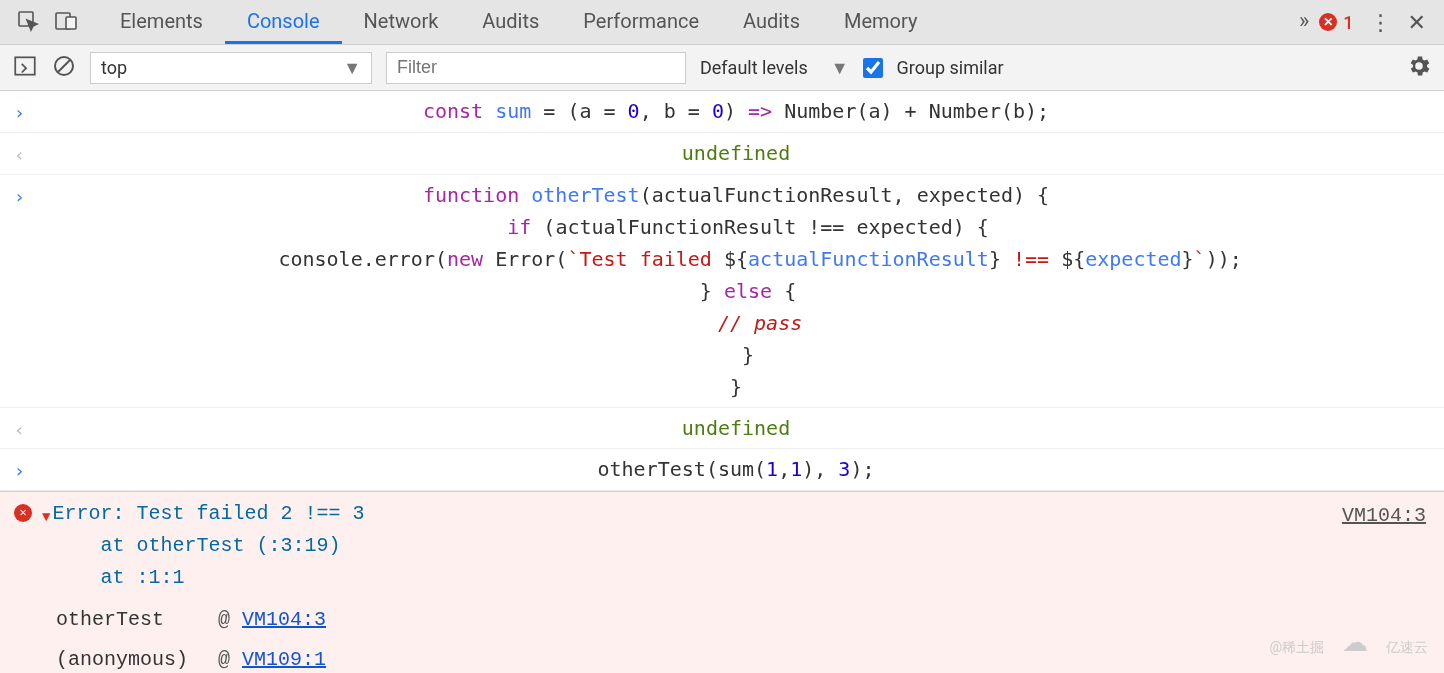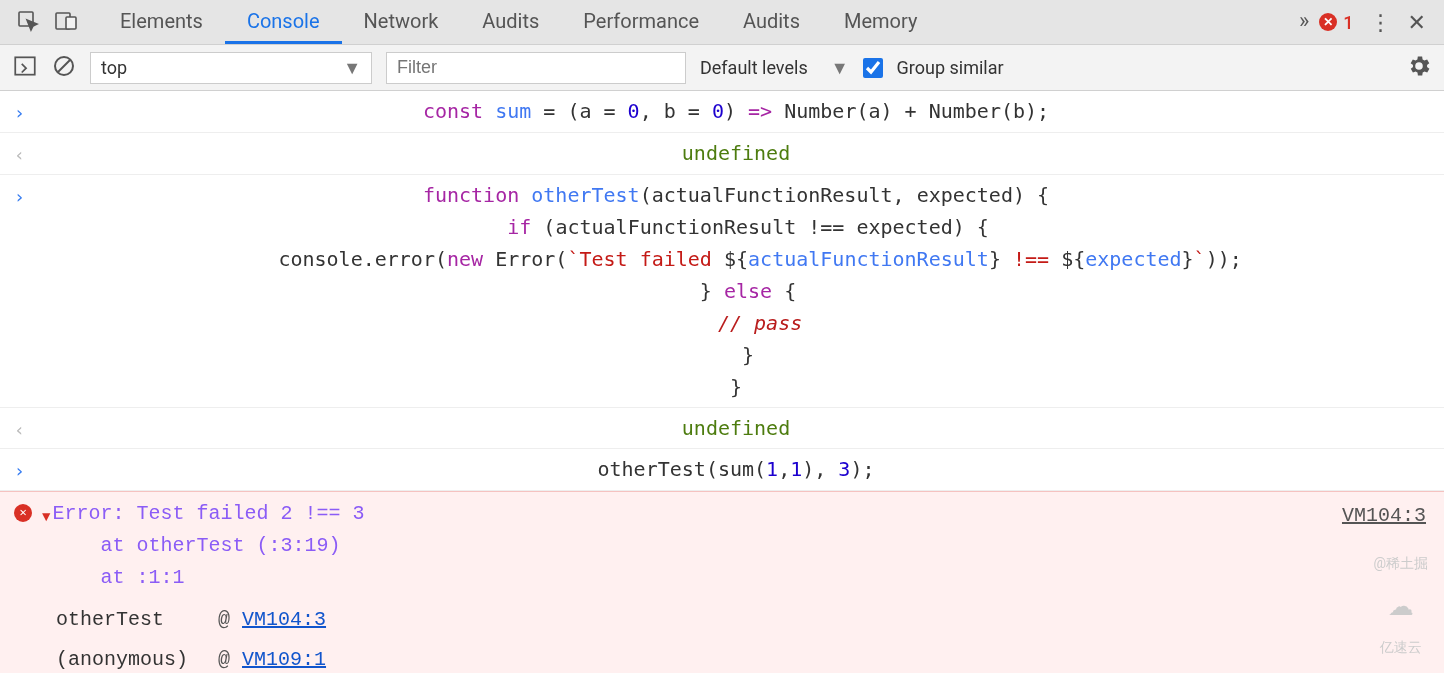--- a/index.html
+++ b/index.html
@@ -77,29 +77,29 @@
   .num { color:#1c00cf; }
   .comment { color:#b91c1c; font-style:italic;margin-top:40px; }
   .templ { color:#c41a16; }
   .op { color:#a626a4; }
 
   
   .err-block { background:#fff0f0; border-top:1px solid #f5c2c0; border-bottom:1px solid #f5c2c0; position:relative; padding:6px 14px 10px 14px; }
   .err-header { display:flex; align-items:flex-start; }
   .err-icon { width:18px; height:18px; border-radius:50%; background:#d93025; color:#fff; font-size:12px; font-weight:bold; display:flex; align-items:center; justify-content:center; margin-top:6px; margin-right:10px; flex-shrink:0;}
   .err-toggle { color:#d93025; margin-right:2px; font-size:14px; padding-top:8px;}
-  .err-text { color:#8b5cf6; white-space:pre; }
+  .err-text { color:#0369a1; white-space:pre; }
   .err-source { position:absolute; right:18px; top:8px; text-decoration:underline; color:#555;}
   .trace-table { margin-left:42px; margin-top:6px; }
   .trace-row { display:flex; gap:12px; align-items:center; padding:4px 0;}
   .trace-fn { min-width:150px; }
   .trace-at { color:#555; }
   .trace-link { color:#1155cc; text-decoration:underline; }
 
-  .watermark { position:absolute; right:16px; bottom:16px; font-size:14px; color:#ccc; display:flex; align-items:center; gap:18px;flex-direction:column;}
+  .watermark { position:absolute; right:16px; bottom:16px; font-size:14px; color:#ccc; display:flex; align-items:flex-end; gap:18px;}
   .watermark .cloud { font-size:26px; color:#ccc; }
 </style>
 </head>
 <body>
 
 <div class="tabs-bar">
   <div class="tabs-left-icons">
     <span class="icon-btn">
       <svg width="24" height="24" viewBox="0 0 24 24" fill="none" stroke="#555" stroke-width="1.6">
           <rect x="3" y="3" width="14" height="14" rx="1"></rect>

